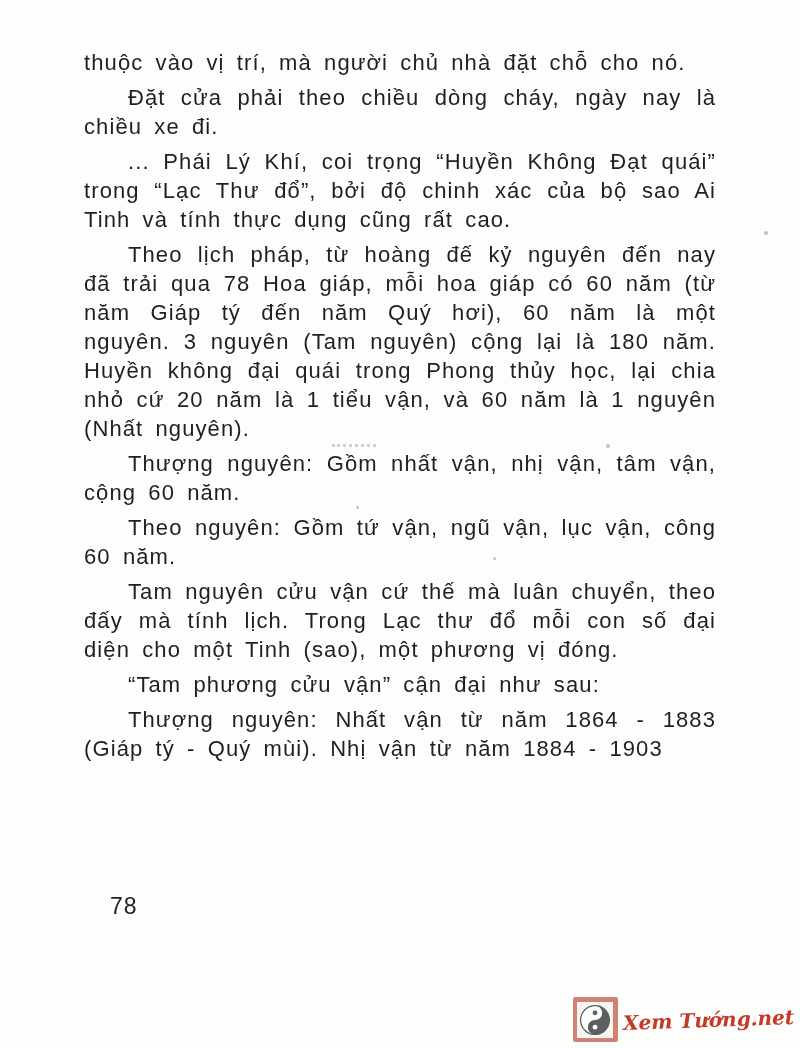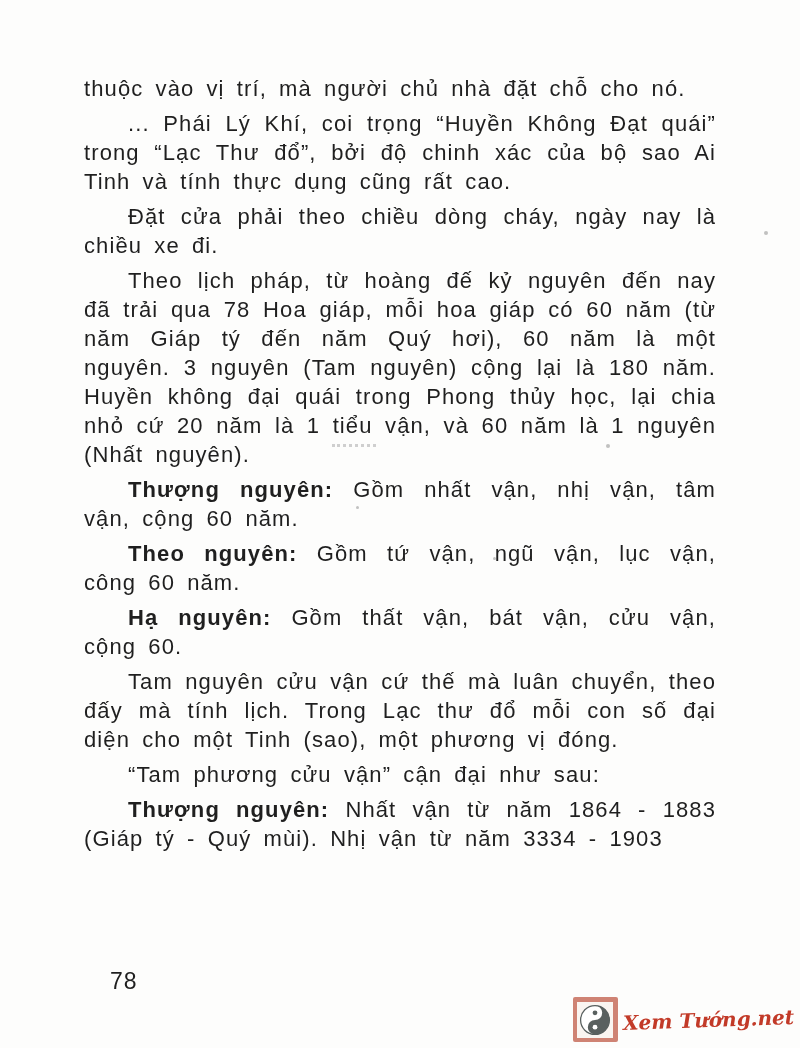--- a/index.html
+++ b/index.html
@@ -12,30 +12,30 @@
   html,body{margin:0;padding:0;}
   body{
     width:800px;height:1048px;
     background:var(--paper);
     position:relative;overflow:hidden;
     font-family:"Liberation Sans",sans-serif;
     color:var(--ink);
   }
   .page{position:absolute;inset:0;}
   .textblock{
-    position:absolute;left:84px;top:74px;width:632px;
+    position:absolute;left:84px;top:48px;width:632px;
     font-size:22px;line-height:29px;
     letter-spacing:1.1px;word-spacing:5px;
     text-align:justify;
   }
   .para{margin:0 0 6px 0;text-indent:44px;}
   .para.cont{text-indent:0;}
-  .lead{font-weight:bold;margin-top:12px;}
+  .lead{font-weight:normal;margin-top:12px;}
   .pagenum{
-    position:absolute;left:110px;top:968px;
+    position:absolute;left:110px;top:893px;
     font-size:23px;letter-spacing:1px;
   }
   .watermark{
     position:absolute;right:6px;bottom:6px;
     display:flex;align-items:center;gap:5px;
   }
   .wm-box{
     width:45px;height:45px;background:var(--wm-frame);
     border-radius:2px;
     display:flex;align-items:center;justify-content:center;
@@ -56,29 +56,28 @@
   .speck.dot{background:#777;border-radius:50%;}
   .speck.dash{border-top:3px dotted #999;height:0;}
 </style>
 </head>
 <body>
 
 <div class="page">
 
   <div class="textblock">
     <p class="para cont"><span class="lead"></span><span>thuộc vào vị trí, mà người chủ nhà đặt chỗ cho nó.</span></p>
+    <p class="para"><span class="lead"></span><span>Đặt cửa phải theo chiều dòng cháy, ngày nay là chiều xe đi.</span></p>
     <p class="para"><span class="lead"></span><span>... Phái Lý Khí, coi trọng “Huyền Không Đạt quái” trong “Lạc Thư đổ”, bởi độ chinh xác của bộ sao Ai Tinh và tính thực dụng cũng rất cao.</span></p>
-    <p class="para"><span class="lead"></span><span>Đặt cửa phải theo chiều dòng cháy, ngày nay là chiều xe đi.</span></p>
     <p class="para"><span class="lead"></span><span>Theo lịch pháp, từ hoàng đế kỷ nguyên đến nay đã trải qua 78 Hoa giáp, mỗi hoa giáp có 60 năm (từ năm Giáp tý đến năm Quý hơi), 60 năm là một nguyên. 3 nguyên (Tam nguyên) cộng lại là 180 năm. Huyền không đại quái trong Phong thủy học, lại chia nhỏ cứ 20 năm là 1 tiểu vận, và 60 năm là 1 nguyên (Nhất nguyên).</span></p>
     <p class="para"><span class="lead">Thượng nguyên:</span><span> Gồm nhất vận, nhị vận, tâm vận, cộng 60 năm.</span></p>
     <p class="para"><span class="lead">Theo nguyên:</span><span> Gồm tứ vận, ngũ vận, lục vận, công 60 năm.</span></p>
-    <p class="para"><span class="lead">Hạ nguyên:</span><span> Gồm thất vận, bát vận, cửu vận, cộng 60.</span></p>
     <p class="para"><span class="lead"></span><span>Tam nguyên cửu vận cứ thế mà luân chuyển, theo đấy mà tính lịch. Trong Lạc thư đổ mỗi con số đại diện cho một Tinh (sao), một phương vị đóng.</span></p>
     <p class="para"><span class="lead"></span><span>“Tam phương cửu vận” cận đại như sau:</span></p>
-    <p class="para"><span class="lead">Thượng nguyên:</span><span> Nhất vận từ năm 1864 - 1883 (Giáp tý - Quý mùi). Nhị vận từ năm 3334 - 1903</span></p>
+    <p class="para"><span class="lead">Thượng nguyên:</span><span> Nhất vận từ năm 1864 - 1883 (Giáp tý - Quý mùi). Nhị vận từ năm 1884 - 1903</span></p>
   </div>
 
   <div class="pagenum">78</div>
 
   <div class="speck dash" style="left:332px;top:444px;width:44px;"></div>
   <div class="speck dot" style="left:606px;top:444px;width:4px;height:4px;"></div>
   <div class="speck dot" style="left:764px;top:231px;width:4px;height:4px;"></div>
   <div class="speck dot" style="left:356px;top:506px;width:3px;height:3px;"></div>
   <div class="speck dot" style="left:493px;top:557px;width:3px;height:3px;"></div>
 

